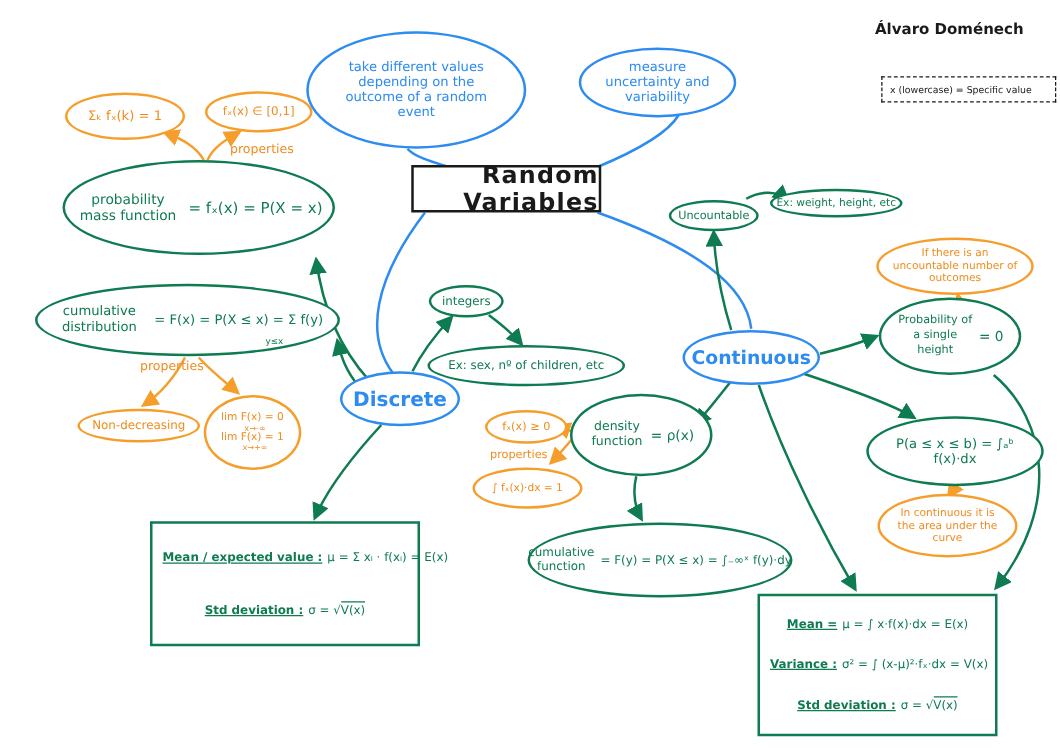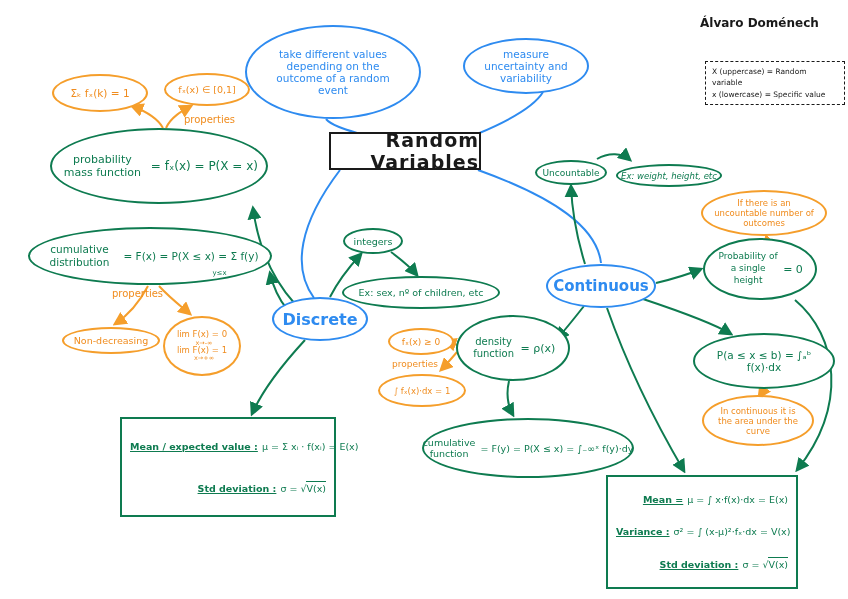--- a/index.html
+++ b/index.html
@@ -12,21 +12,21 @@
         text-align:center;box-sizing:border-box;background:#fff;}
   .ellipse{border-radius:50%;border:2px solid;}
   .g{border-color:#0e7b50;color:#0e7b50;}
   .o{border-color:#f59e2b;color:#f08c1e;}
   .b{border-color:#2e8bf0;color:#2e8bf0;}
   .lbl{position:absolute;z-index:2;font-size:10px;color:#f08c1e;background:transparent;}
   .title-box{border:2.5px solid #1a1a1a;background:#fff;font-weight:700;font-size:19px;
              letter-spacing:1px;color:#1a1a1a;}
   .stats-box{position:absolute;z-index:2;border:2px solid #0e7b50;background:#fff;color:#0e7b50;
              display:flex;flex-direction:column;justify-content:space-around;
-             padding:6px 8px;box-sizing:border-box;font-size:9.5px;text-align:right;}
+             padding:6px 8px;box-sizing:border-box;font-size:9.5px;text-align:center;}
   .stats-row{white-space:nowrap;}
   .u{text-decoration:underline;font-weight:700;margin-right:4px;}
   .ovl{border-top:1.5px solid #0e7b50;padding-top:1px;}
   .author{position:absolute;z-index:2;font-size:12px;font-weight:700;color:#1a1a1a;}
   .legend{position:absolute;z-index:2;border:1.5px dashed #1a1a1a;font-size:7.5px;line-height:1.5;
           padding:4px 6px;color:#1a1a1a;text-align:left;background:#fff;}
   .two-col{display:flex;align-items:center;gap:6px;padding:0 8px;}
   .fmla{white-space:nowrap;}
   .limrow{line-height:1.1;}
   .limsub{font-size:6.5px;display:block;text-align:left;margin-left:4px;line-height:1;}
@@ -69,21 +69,20 @@
   <path d="M148,286 C139,303 127,316 115,324" stroke="#f59e2b" stroke-width="2" fill="none" marker-end="url(#ao)"></path>
   <path d="M159,286 C171,299 182,307 190,314" stroke="#f59e2b" stroke-width="2" fill="none" marker-end="url(#ao)"></path>
   <path d="M766,235 C767,240 766,244 763,247" stroke="#f59e2b" stroke-width="2" fill="none" marker-end="url(#ao)"></path>
   <path d="M765,388 C763,392 761,394 759,397" stroke="#f59e2b" stroke-width="2" fill="none" marker-end="url(#ao)"></path>
   <path d="M457,345 C452,343 448,342 445,341" stroke="#f59e2b" stroke-width="2" fill="none" marker-end="url(#ao)"></path>
   <path d="M457,352 C451,359 446,365 441,370" stroke="#f59e2b" stroke-width="2" fill="none" marker-end="url(#ao)"></path>
 </svg>
 
 <div class="author" style="left:700px;top:16px;">Álvaro Doménech</div>
 <div class="legend" style="left:705px;top:61px;width:126px;">
-  <div>X (uppercase) = Random variable</div>
   <div>x (lowercase) = Specific value</div>
 </div>
 
 <div class="node title-box" style="left:329px;top:132px;width:152px;height:38px;text-align:right;">Random Variables</div>
 
 <div class="node ellipse b" style="left:245px;top:25px;width:176px;height:94px;font-size:10.5px;padding:6px 18px;">take different values depending on the outcome of a random event</div>
 <div class="node ellipse b" style="left:463px;top:38px;width:126px;height:56px;font-size:10.5px;padding:4px 12px;">measure uncertainty and variability</div>
 
 <div class="node ellipse o" style="left:52px;top:74px;width:96px;height:38px;font-size:10.5px;">Σₖ fₓ(k) = 1</div>
 <div class="node ellipse o" style="left:164px;top:73px;width:86px;height:33px;font-size:9.5px;">fₓ(x) ∈ [0,1]</div>
@@ -116,21 +115,21 @@
   <div class="stats-row">
     <span class="u">Mean / expected value :</span><span>μ = Σ xᵢ · f(xᵢ) = E(x)</span>
   </div>
   <div class="stats-row">
     <span class="u">Std deviation :</span><span>σ = √</span><span class="ovl">V(x)</span>
   </div>
 </div>
 
 <div class="node ellipse b" style="left:546px;top:264px;width:110px;height:44px;font-size:15px;font-weight:700;">Continuous</div>
 <div class="node ellipse g" style="left:535px;top:160px;width:72px;height:25px;font-size:9px;">Uncountable</div>
-<div class="node ellipse g" style="left:616px;top:164px;width:106px;height:23px;font-size:8.5px;font-style:italic;">Ex: weight, height, etc</div>
+<div class="node ellipse g" style="left:616px;top:151px;width:106px;height:23px;font-size:8.5px;">Ex: weight, height, etc</div>
 
 <div class="node ellipse o" style="left:701px;top:190px;width:126px;height:46px;font-size:8.5px;padding:3px 10px;">If there is an uncountable number of outcomes</div>
 <div class="node ellipse g" style="left:703px;top:238px;width:114px;height:62px;gap:4px;padding:0 8px;">
   <span style="width:62px;font-size:9px;line-height:1.3;">Probability of a single height</span>
   <span style="font-size:11px;">= 0</span>
 </div>
 
 <div class="node ellipse o" style="left:388px;top:328px;width:66px;height:27px;font-size:9px;">fₓ(x) ≥ 0</div>
 <div class="lbl" style="left:392px;top:359px;font-size:9px;">properties</div>
 <div class="node ellipse o" style="left:378px;top:374px;width:88px;height:33px;font-size:8.5px;">∫ fₓ(x)·dx = 1</div>

